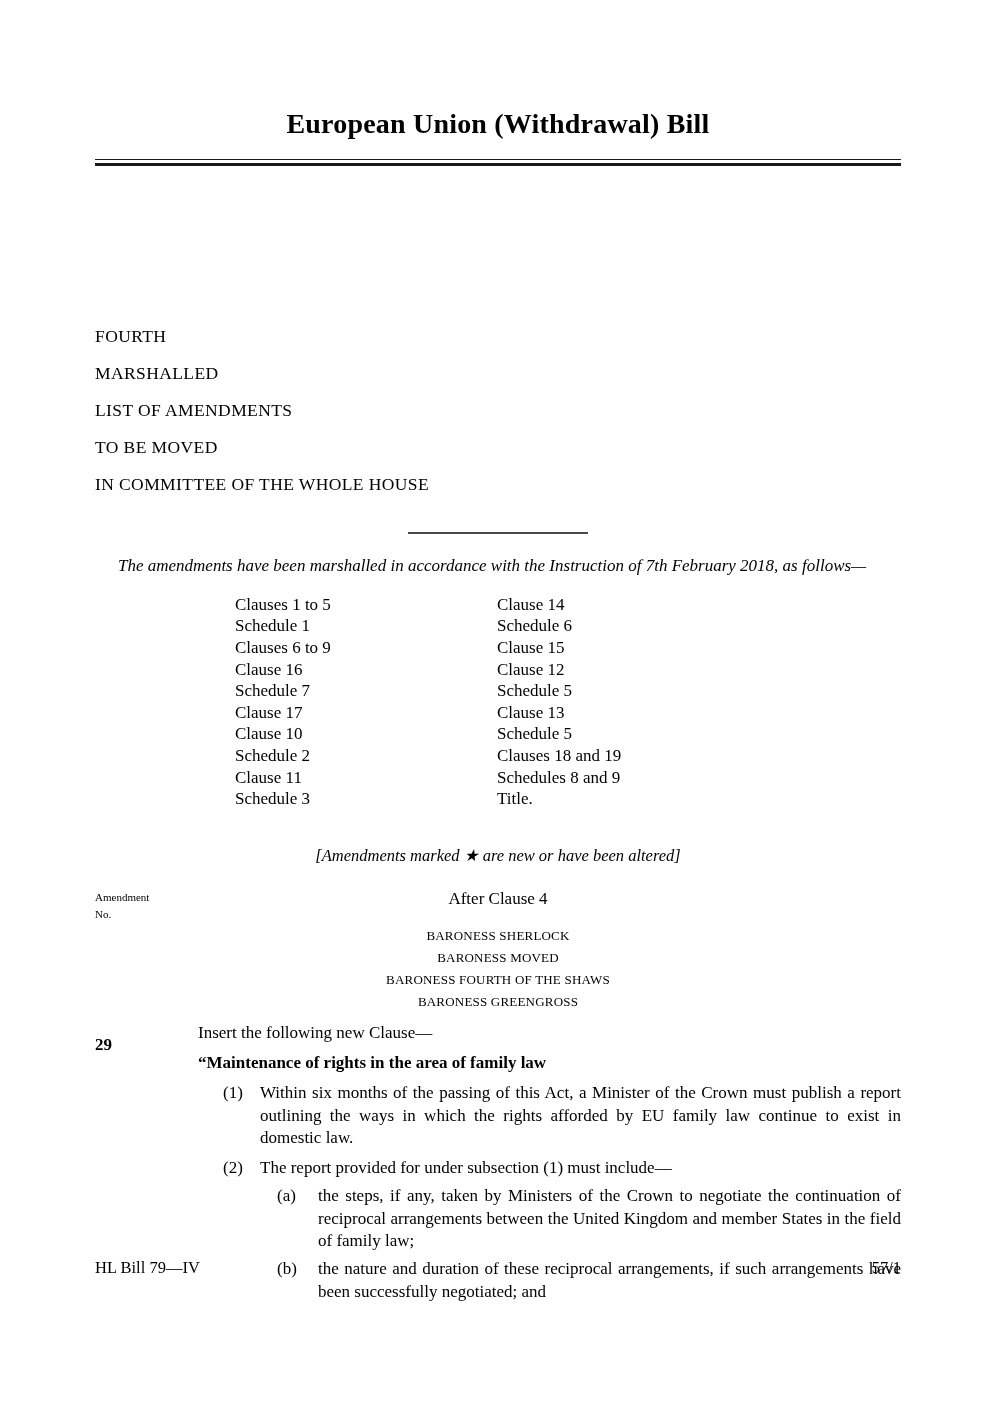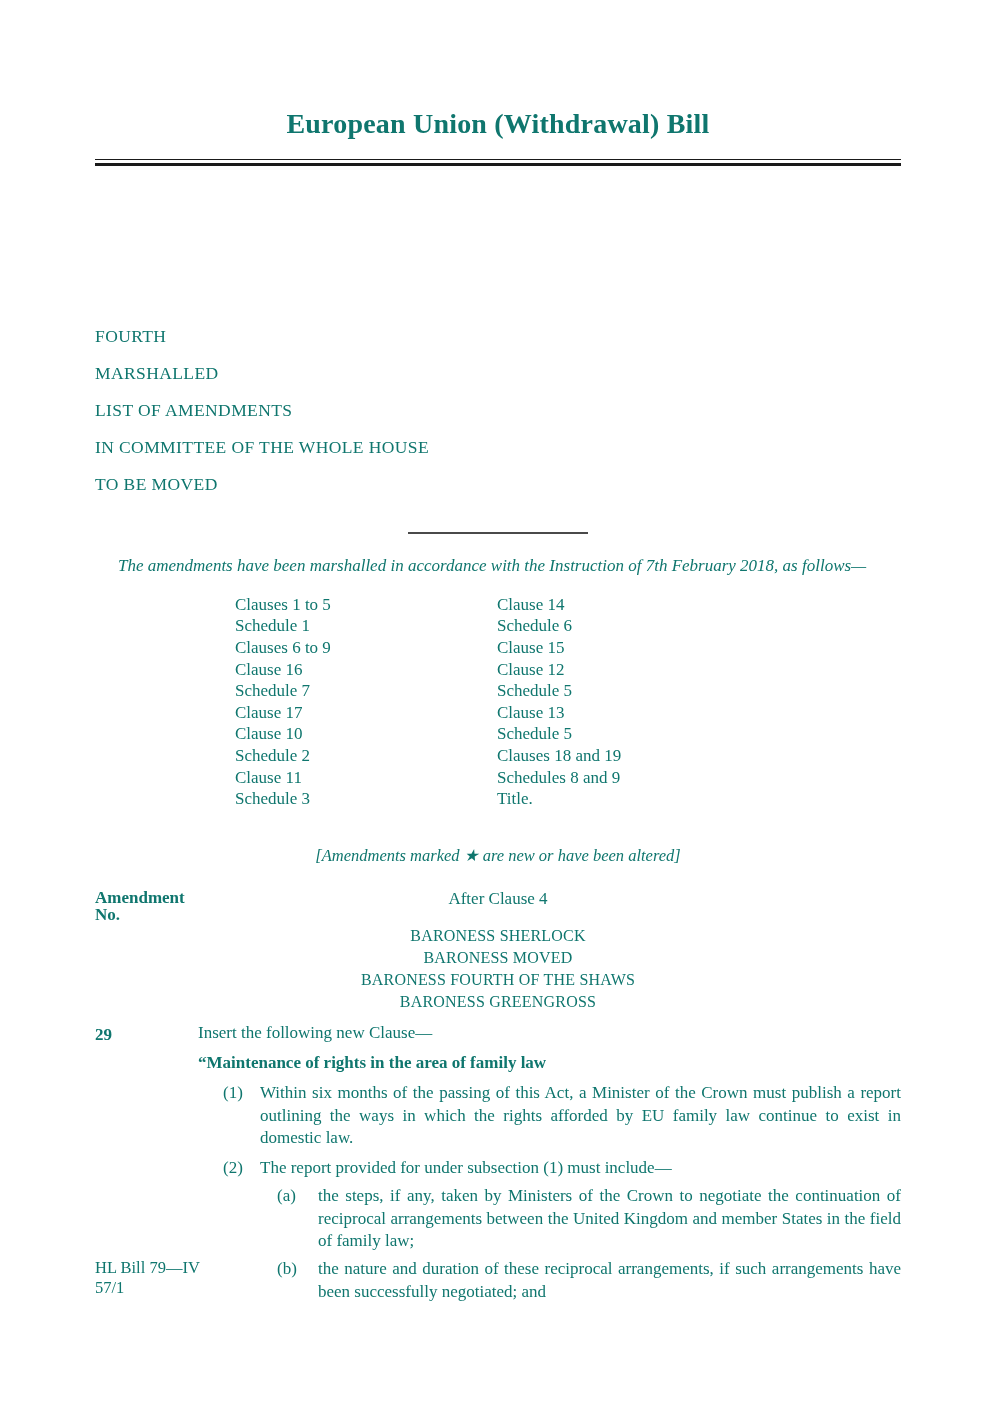--- a/index.html
+++ b/index.html
@@ -6,21 +6,21 @@
     margin: 0;
     padding: 0;
     background: #ffffff;
   }
   .page {
     position: relative;
     width: 991px;
     height: 1401px;
     margin: 0 auto;
     background: #ffffff;
-    color: #0f766e;
+    color: #000000;
     font-family: "Liberation Serif", "DejaVu Serif", serif;
     font-size: 17px;
     box-sizing: border-box;
     padding: 0 90px 0 95px;
     overflow: hidden;
   }
   .doc-title {
     margin-top: 108px;
     text-align: center;
     font-size: 28px;
@@ -79,48 +79,48 @@
   }
   .section-header {
     position: relative;
     margin-top: 23px;
     height: 36px;
   }
   .margin-label {
     position: absolute;
     left: 0;
     top: 0;
-    font-weight: bold;
-    font-size: 17px;
+    font-weight: normal;
+    font-size: 11px;
     line-height: 17px;
   }
   .section-heading {
     text-align: center;
     font-weight: normal;
     font-size: 17px;
     line-height: 20px;
   }
   .sponsors {
     text-align: center;
     margin-top: 0;
   }
   .sponsor {
-    font-size: 16px;
+    font-size: 13px;
     line-height: 22px;
     letter-spacing: 0.2px;
   }
   .amendment {
     position: relative;
     margin-top: 9px;
     padding-left: 103px;
   }
   .amendment-number {
     position: absolute;
     left: 0;
-    top: 2px;
+    top: 12px;
     font-weight: bold;
     font-size: 17px;
     line-height: 22.3px;
   }
   .instruction {
     line-height: 22.3px;
   }
   .clause-title {
     margin-top: 8px;
     font-weight: bold;
@@ -153,37 +153,36 @@
     top: 0;
   }
   .footer {
     position: absolute;
     left: 95px;
     right: 90px;
     top: 1258px;
     display: flex;
     justify-content: space-between;
     font-size: 16.5px;
-    flex-direction: column;
   }
 </style>
 </head>
 <body>
 
 <div class="page">
 
   <h1 class="doc-title">European Union (Withdrawal) Bill</h1>
   <div class="rule-double"></div>
 
   <div class="heading-block">
     <div class="heading-line">FOURTH</div>
     <div class="heading-line">MARSHALLED</div>
     <div class="heading-line">LIST OF AMENDMENTS</div>
+    <div class="heading-line">TO BE MOVED</div>
     <div class="heading-line">IN COMMITTEE OF THE WHOLE HOUSE</div>
-    <div class="heading-line">TO BE MOVED</div>
   </div>
 
   <hr class="rule-short">
 
   <p class="preamble">The amendments have been marshalled in accordance with the Instruction of 7th February 2018, as follows—</p>
 
   <div class="marshal-cols">
     <div class="marshal-col-1">
       <div class="marshal-item">Clauses 1 to 5</div>
       <div class="marshal-item">Schedule 1</div>

